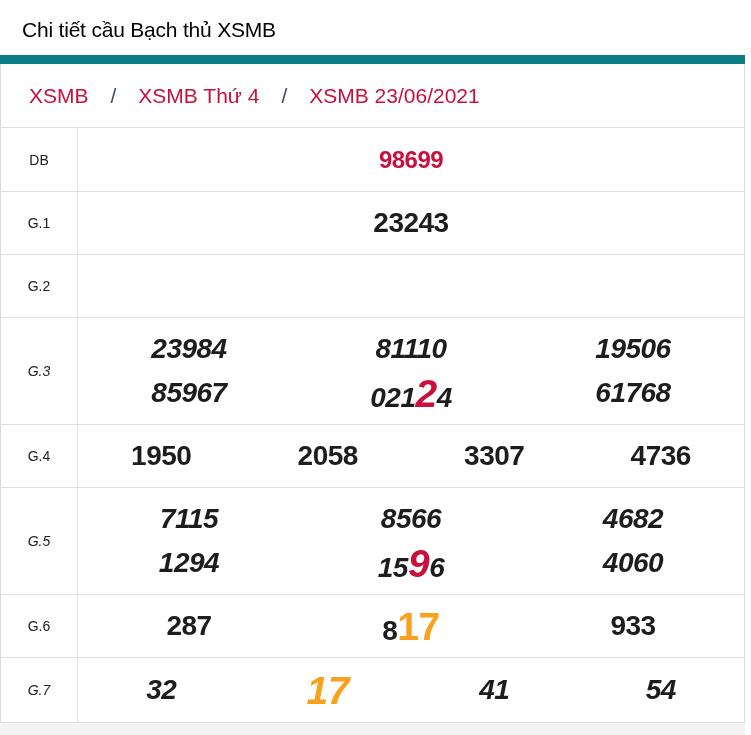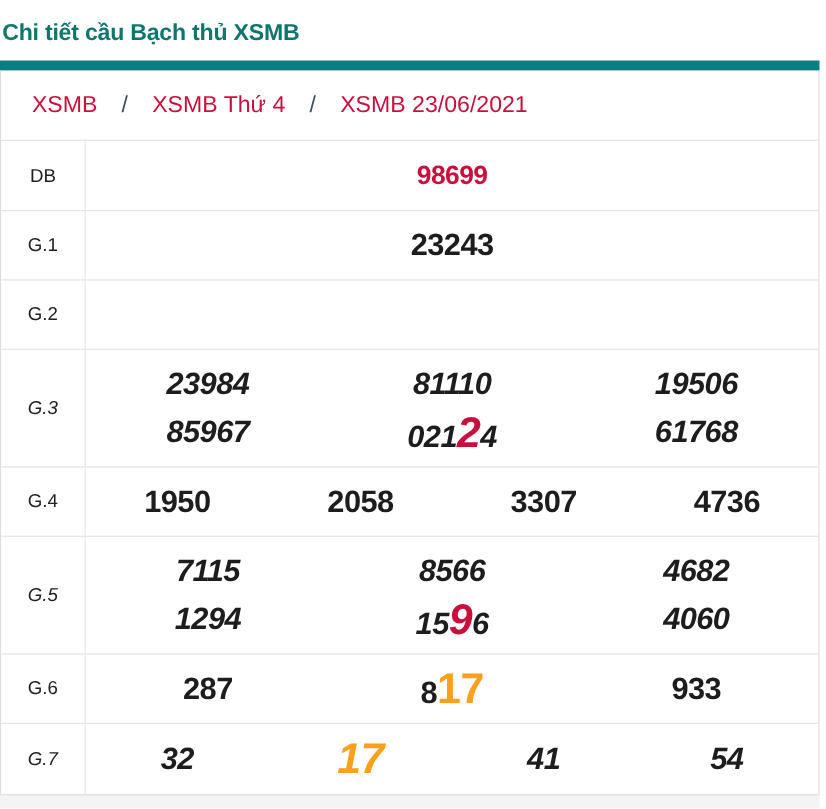--- a/index.html
+++ b/index.html
@@ -8,23 +8,24 @@
     width: 751px; height: 735px; overflow: hidden;
     font-family: "Liberation Sans", sans-serif;
     color: #1e1e1e;
   }
   .page { width: 751px; }
 
   .page-title {
     height: 55px;
     padding: 18px 0 0 2px;
     font-size: 21px;
-    font-weight: 700;
-    color: #0f766e;
+    font-weight: 400;
+    color: #000000;
     letter-spacing: -0.2px;
+    margin-left: 20px;
   }
 
   .accent-bar {
     width: 745px; height: 9px;
     background: var(--teal, #0b7d85);
   }
 
   .panel {
     width: 745px;
     border: 1px solid #dcdcdc;
@@ -49,21 +50,21 @@
     border-bottom: 1px solid #e0e0e0;
   }
   .t-row.tall { height: 107px; font-style: italic; }
   .t-row.db   { height: 64px; }
   .t-row:last-child { height: 64px; border-bottom: none; font-style: italic; }
 
   .t-label {
     width: 77px; flex: 0 0 77px;
     border-right: 1px solid #e5e5e5;
     display: flex; align-items: center; justify-content: center;
-    font-size: 17px; color: #212121;
+    font-size: 14px; color: #212121;
   }
 
   .t-content {
     flex: 1;
     display: flex; flex-direction: column; justify-content: center;
   }
   .t-line { display: flex; align-items: center; height: 100%; }
   .t-row.tall .t-line { height: 44px; }
 
   .t-cell {

